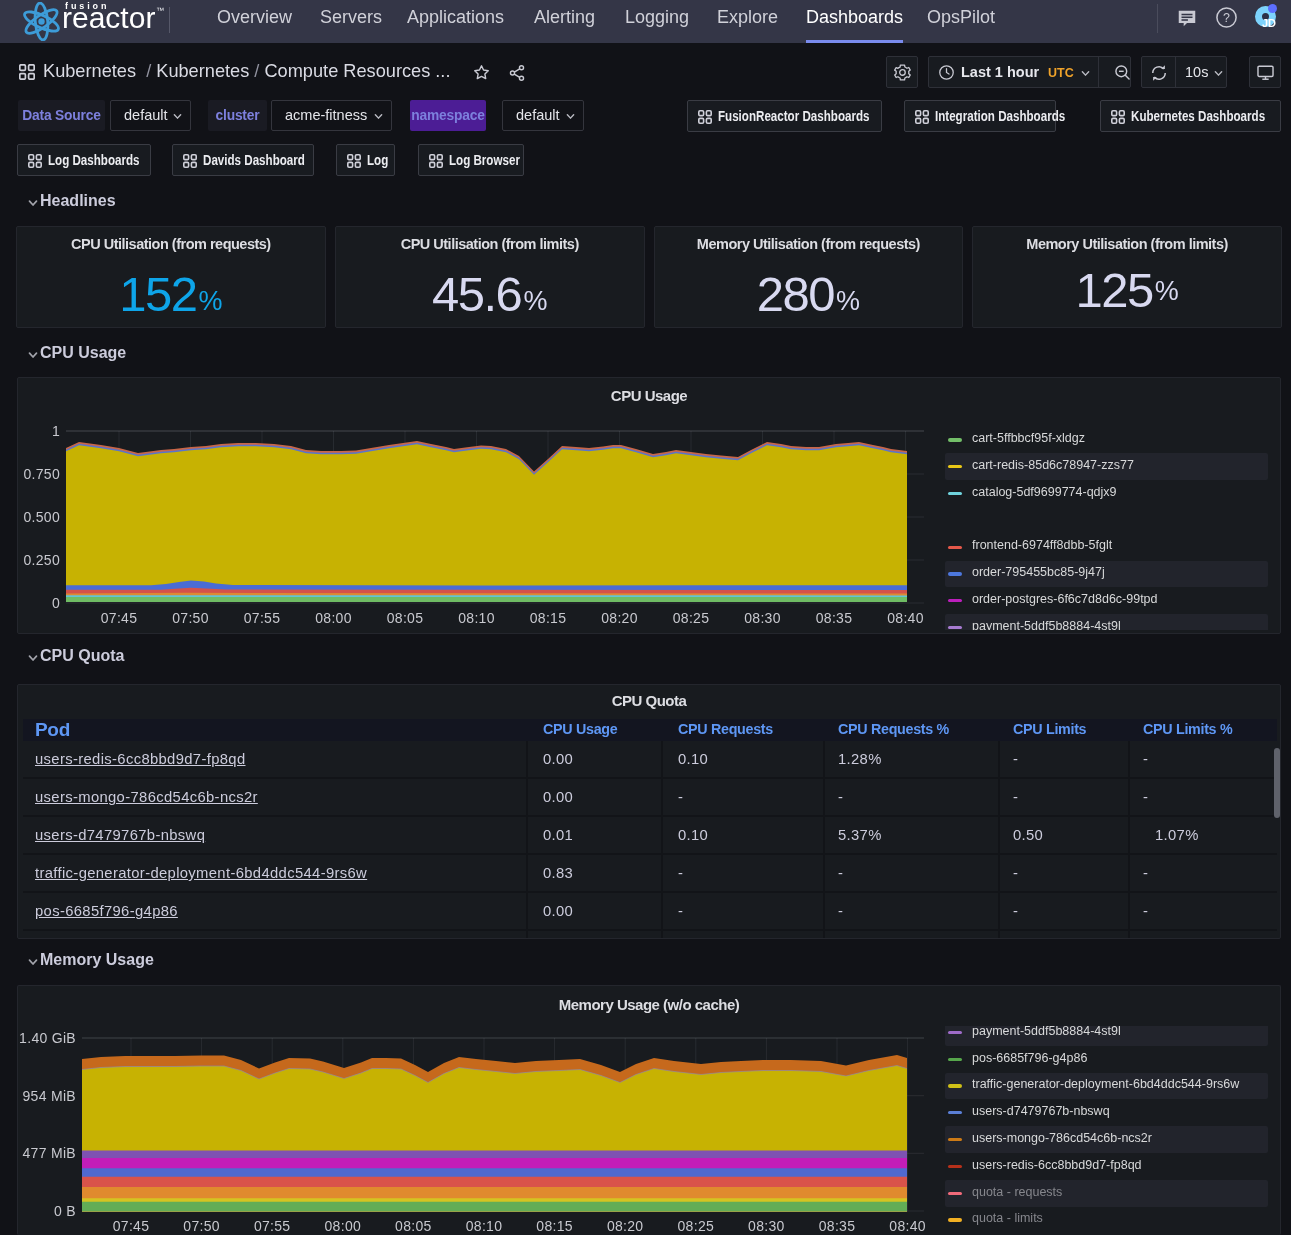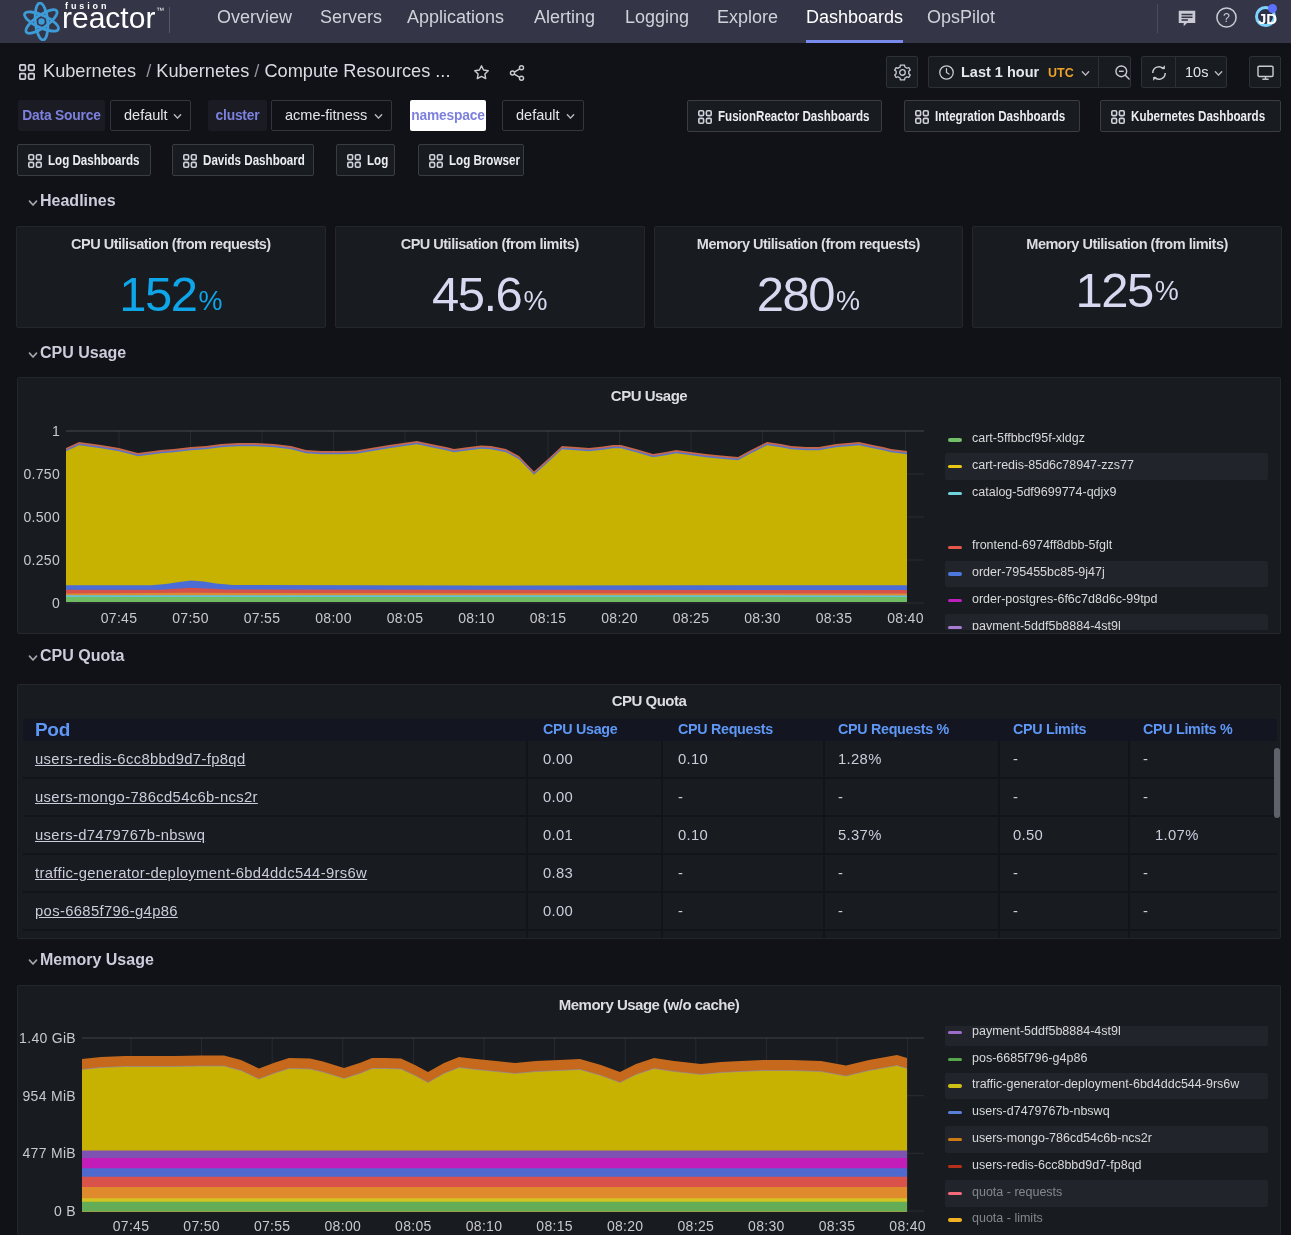--- a/index.html
+++ b/index.html
@@ -33,21 +33,21 @@
           <line x1="6" y1="14.2" x2="13" y2="14.2"></line>
         </g>
       </svg>
     </div>
     <div class="abs" style="left:1215px;top:6px">
       <svg width="23" height="23" viewBox="0 0 24 24" style="display:block">
         <circle cx="12" cy="12" r="10" fill="none" stroke="#c9cad3" stroke-width="1.6"></circle>
         <text x="12" y="16.4" text-anchor="middle" font-family="Liberation Sans" font-size="13" fill="#c9cad3">?</text>
       </svg>
     </div>
-    <div class="abs" style="left:1255px;top:6px;width:21px;height:21px;border-radius:50%;background:#2d3147;border:3px solid #7dd3fc;color:#fff;font-size:15px;font-weight:700;text-align:center;line-height:20px">JD</div>
+    <div class="abs" style="left:1255px;top:6px;width:21px;height:21px;border-radius:50%;background:#2d3147;border:7px solid #7dd3fc;color:#fff;font-size:11px;font-weight:700;text-align:center;line-height:20px">JD</div>
     <div class="abs" style="left:1268px;top:4px;width:9px;height:9px;border-radius:50%;background:#5c6fff"></div>
   </div>
 <div class="abs" style="left:19px;top:64px">
     <svg width="16" height="16" viewBox="0 0 16 16" style="display:block">
       <g fill="none" stroke="#cfd0d9" stroke-width="1.7">
         <rect x="0.8" y="0.8" width="5.6" height="5.6" rx="1.2"></rect>
         <rect x="9.6" y="0.8" width="5.6" height="5.6" rx="1.2"></rect>
         <rect x="0.8" y="9.6" width="5.6" height="5.6" rx="1.2"></rect>
         <rect x="9.6" y="9.6" width="5.6" height="5.6" rx="1.2"></rect>
       </g>
@@ -133,40 +133,40 @@
       <svg width="9" height="9" viewBox="0 0 10 10" style="display:block">
         <path d="M1.5 3 5 6.8 8.5 3" fill="none" stroke="#b9bac2" stroke-width="1.6" stroke-linecap="round" stroke-linejoin="round"></path>
       </svg>
     </span></div>
 <div class="abs" style="left:208px;top:100px;width:59px;height:31px;background:#1a1b23;border-radius:2px;color:#7d80dd;font-weight:700;font-size:13.8px;letter-spacing:-0.2px;text-align:center;line-height:31px">cluster</div>
 <div class="abs" style="left:271px;top:100px;width:121px;height:31px;background:#111217;border:1px solid #34353d;border-radius:2px;color:#e4e5ea;font-size:14.5px;line-height:29px;padding-left:13px">acme-fitness<span style="position:absolute;right:8px;top:11px">
       <svg width="9" height="9" viewBox="0 0 10 10" style="display:block">
         <path d="M1.5 3 5 6.8 8.5 3" fill="none" stroke="#b9bac2" stroke-width="1.6" stroke-linecap="round" stroke-linejoin="round"></path>
       </svg>
     </span></div>
-<div class="abs" style="left:410px;top:100px;width:76px;height:31px;background:#ffffff;border-radius:2px;color:#7d80dd;font-weight:700;font-size:13.8px;letter-spacing:-0.2px;text-align:center;line-height:31px">namespace</div>
+<div class="abs" style="left:410px;top:100px;width:76px;height:31px;background:#4c1d95;border-radius:2px;color:#7d80dd;font-weight:700;font-size:13.8px;letter-spacing:-0.2px;text-align:center;line-height:31px">namespace</div>
 <div class="abs" style="left:502px;top:100px;width:82px;height:31px;background:#111217;border:1px solid #34353d;border-radius:2px;color:#e4e5ea;font-size:14.5px;line-height:29px;padding-left:13px">default<span style="position:absolute;right:8px;top:11px">
       <svg width="9" height="9" viewBox="0 0 10 10" style="display:block">
         <path d="M1.5 3 5 6.8 8.5 3" fill="none" stroke="#b9bac2" stroke-width="1.6" stroke-linecap="round" stroke-linejoin="round"></path>
       </svg>
     </span></div>
 <div class="abs" style="left:687px;top:100px;width:195px;height:32px;background:#181b20;border:1px solid #3a3c44;border-radius:2px;white-space:nowrap">
     <span style="position:absolute;left:10px;top:9px">
       <svg width="14" height="14" viewBox="0 0 14 14" style="display:block">
         <g fill="none" stroke="#cfd0d9" stroke-width="1.6">
           <rect x="0.8" y="0.8" width="4.8" height="4.8" rx="1.2"></rect>
           <rect x="8.4" y="0.8" width="4.8" height="4.8" rx="1.2"></rect>
           <rect x="0.8" y="8.4" width="4.8" height="4.8" rx="1.2"></rect>
           <rect x="8.4" y="8.4" width="4.8" height="4.8" rx="1.2"></rect>
         </g>
       </svg>
     </span>
     <span style="position:absolute;left:30px;top:7px;font-size:14.5px;font-weight:700;color:#ecedf1;transform:scaleX(0.8);transform-origin:left;white-space:nowrap">FusionReactor Dashboards</span>
   </div>
-<div class="abs" style="left:904px;top:100px;width:176px;height:32px;background:#181b20;border:1px solid #3a3c44;border-radius:2px;white-space:nowrap">
+<div class="abs" style="left:904px;top:100px;width:152px;height:32px;background:#181b20;border:1px solid #3a3c44;border-radius:2px;white-space:nowrap">
     <span style="position:absolute;left:10px;top:9px">
       <svg width="14" height="14" viewBox="0 0 14 14" style="display:block">
         <g fill="none" stroke="#cfd0d9" stroke-width="1.6">
           <rect x="0.8" y="0.8" width="4.8" height="4.8" rx="1.2"></rect>
           <rect x="8.4" y="0.8" width="4.8" height="4.8" rx="1.2"></rect>
           <rect x="0.8" y="8.4" width="4.8" height="4.8" rx="1.2"></rect>
           <rect x="8.4" y="8.4" width="4.8" height="4.8" rx="1.2"></rect>
         </g>
       </svg>
     </span>

